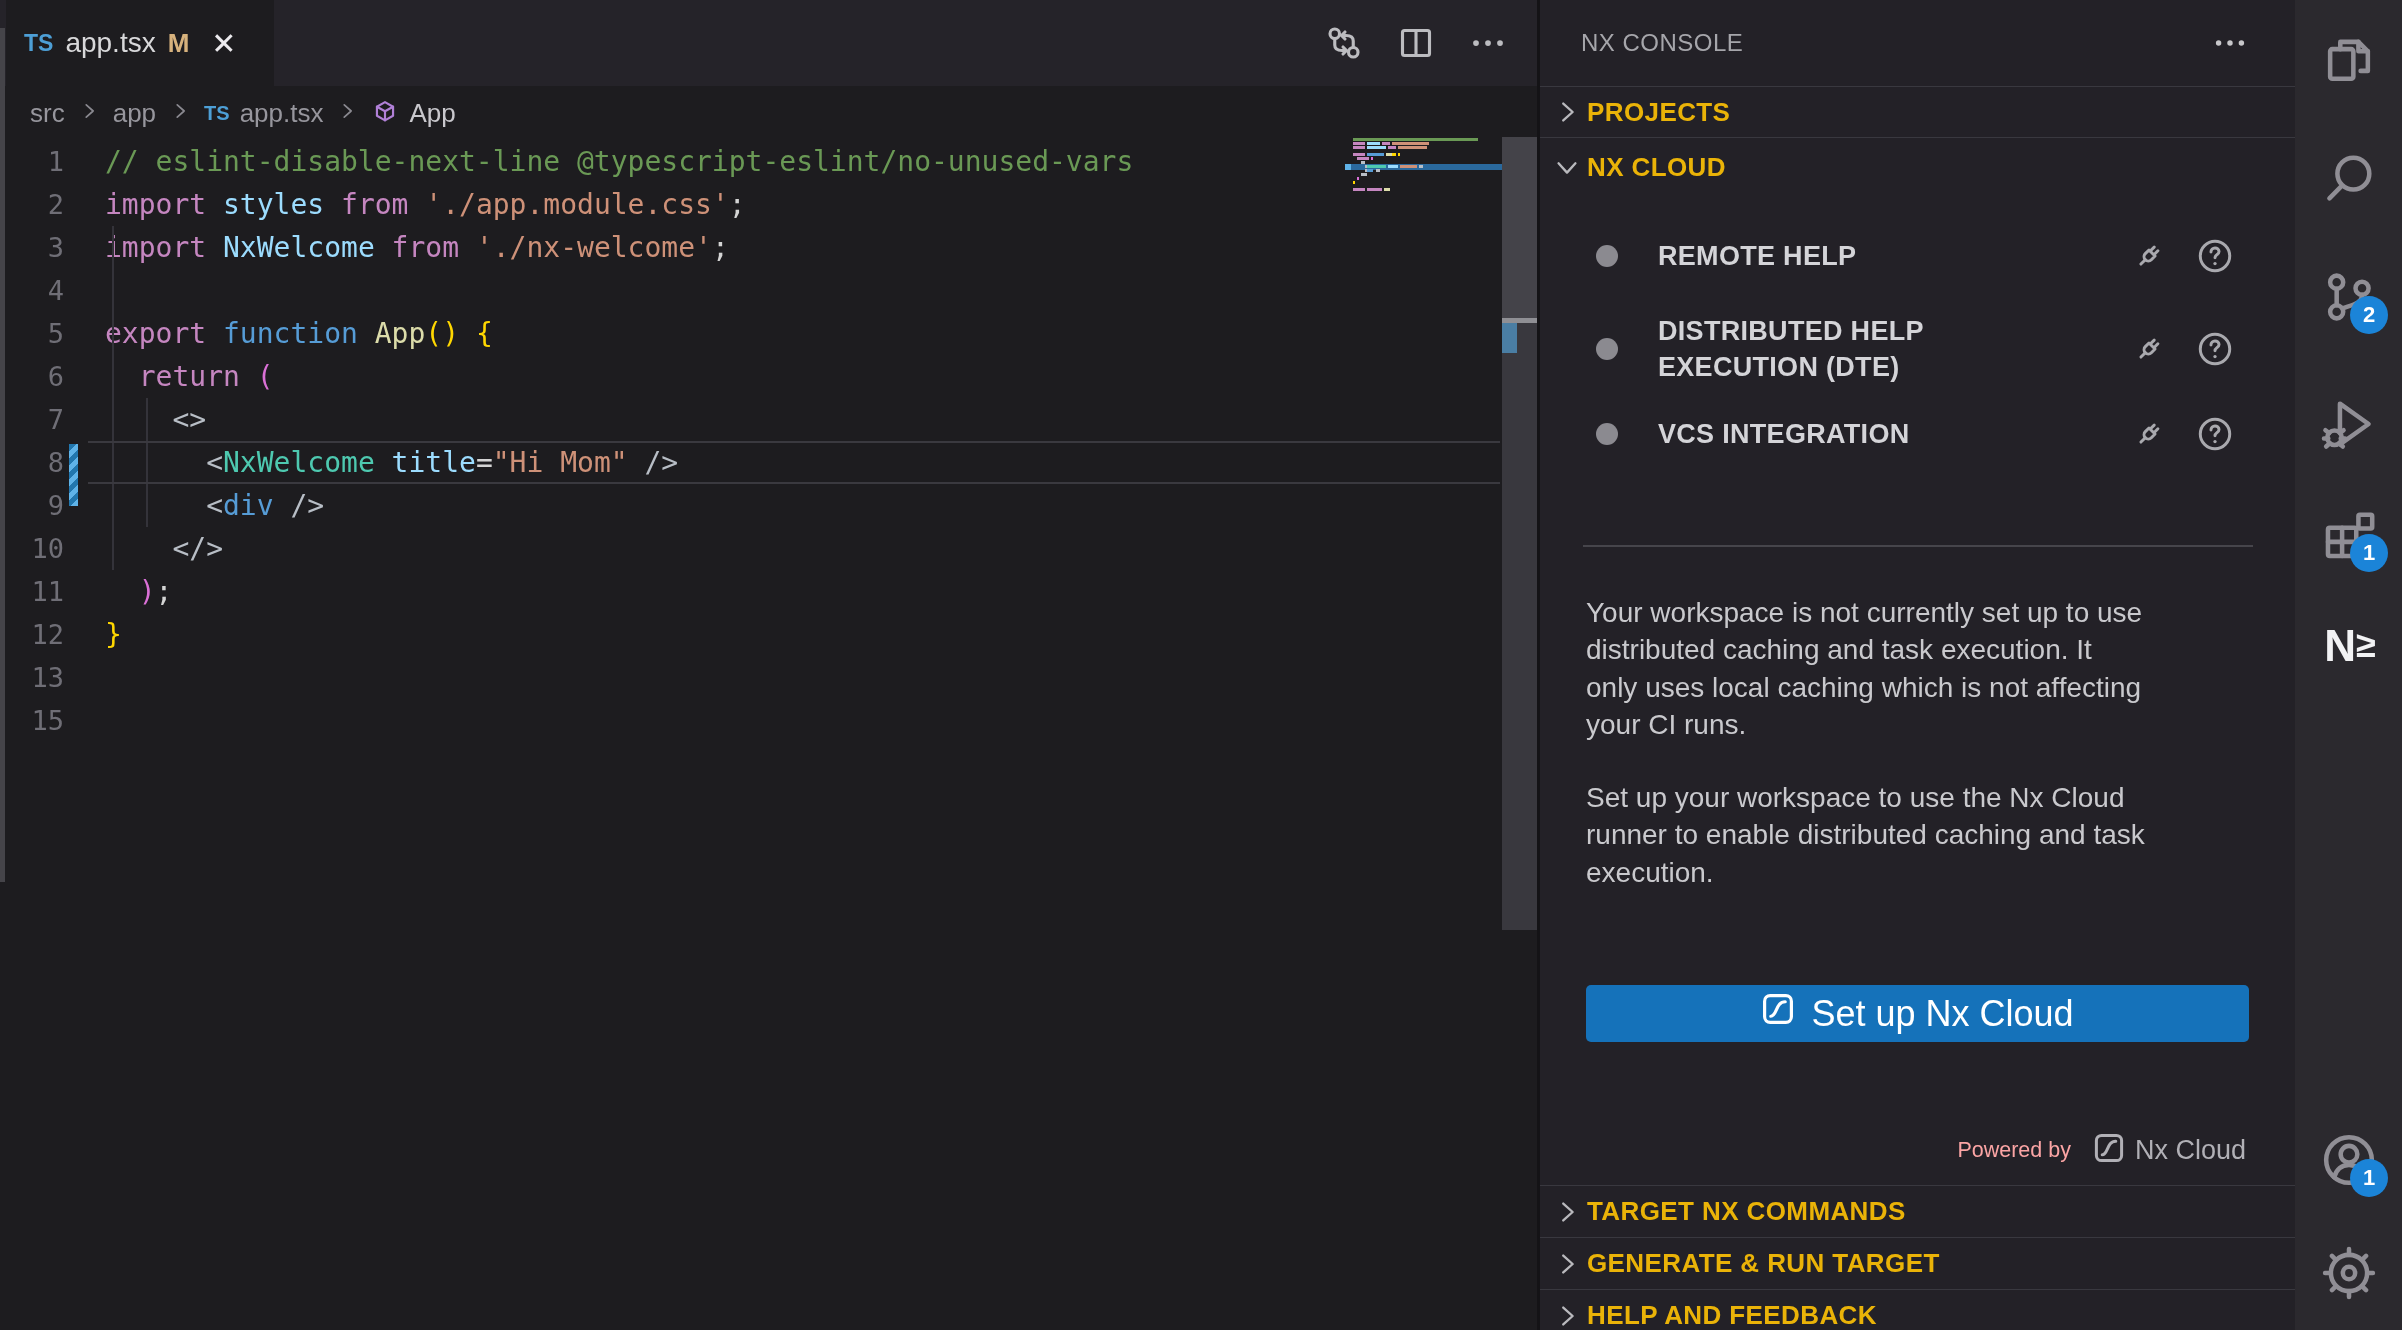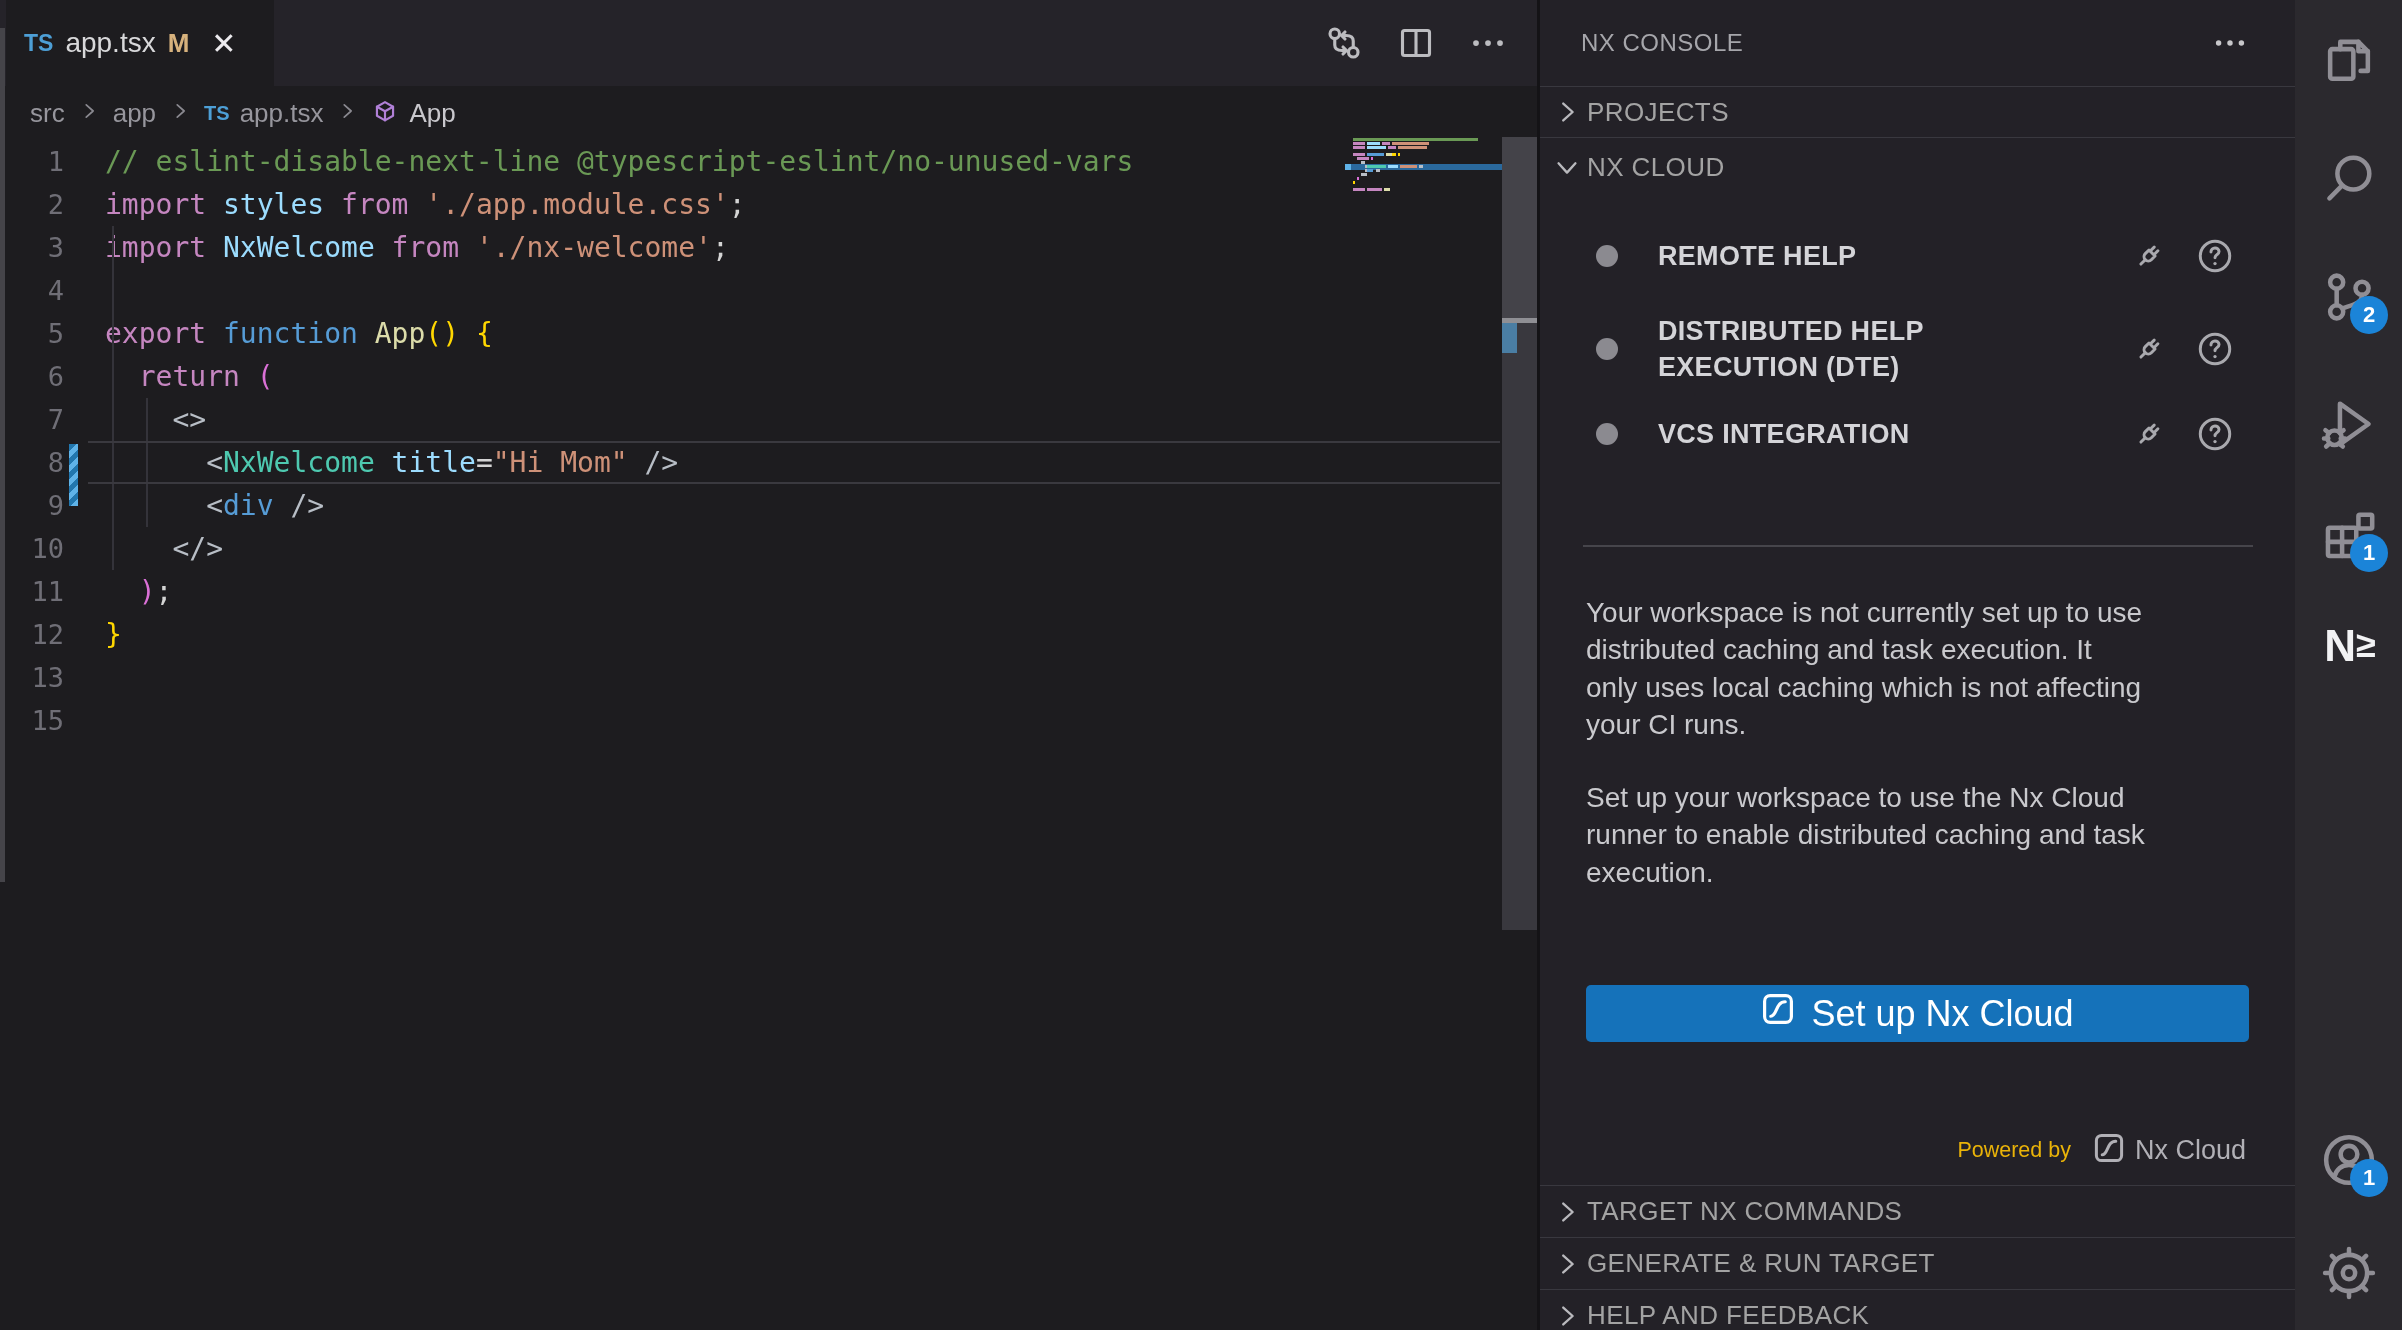--- a/index.html
+++ b/index.html
@@ -52,37 +52,37 @@
 
   
   #panel{position:absolute;left:1537px;top:0;width:758px;height:1330px;background:#232127;
          border-left:3px solid #141316;box-sizing:border-box;}
   #panel-title{position:absolute;left:41px;top:0;height:86px;line-height:86px;
                font-size:24px;letter-spacing:.5px;color:#a6a6ab;}
   #panel-more{position:absolute;left:668px;top:21px;}
   .sec-row{position:absolute;left:0;width:100%;height:52px;border-top:1px solid #39383f;
            display:flex;align-items:center;cursor:pointer;box-sizing:border-box;}
   .sec-row .chev{margin-left:11px;width:32px;display:flex;justify-content:center;}
-  .sec-label{margin-left:4px;font-size:26px;font-weight:normal;letter-spacing:.4px;color:#a3a3a3;}
+  .sec-label{margin-left:4px;font-size:26px;font-weight:bold;letter-spacing:.4px;color:#eab308;}
   #row-projects{top:86px;border-bottom:1px solid #39383f;}
   #row-nxcloud{top:139px;border-top:none;height:56px;}
   .cloud-item{position:absolute;left:0;width:100%;display:flex;align-items:center;}
   .bullet{width:22px;height:22px;border-radius:50%;background:#8b8a90;margin-left:56px;flex:none;}
   .ci-label{margin-left:40px;font-size:27px;font-weight:bold;color:#d4d4d8;letter-spacing:.3px;
             max-width:330px;line-height:36px;}
   .ci-icons{margin-left:auto;margin-right:58px;display:flex;gap:22px;}
   #cloud-divider{position:absolute;left:43px;top:545px;width:670px;height:2px;background:#46454b;}
   .panel-para{position:absolute;left:46px;width:670px;font-size:28px;line-height:37.4px;
               color:#c9c9cd;white-space:pre-line;}
   #para1{top:594px;} #para2{top:779px;}
   #setup-btn{position:absolute;left:46px;top:985px;width:663px;height:57px;background:#1572ba;
              border:none;border-radius:5px;color:#ffffff;font-size:36px;font-family:inherit;
              display:flex;align-items:center;justify-content:center;gap:16px;cursor:pointer;}
   #powered{position:absolute;right:49px;top:1130px;height:40px;display:flex;align-items:center;}
-  #powered .pb{font-size:21.5px;color:#eab308;}
+  #powered .pb{font-size:21.5px;color:#fca5a5;}
   #powered .brand{font-size:27px;color:#b1b0b6;margin-left:10px;}
   #powered .nx-ico{margin-left:22px;}
   #row-common{top:1185px;} #row-generate{top:1237px;} #row-help{top:1289px;}
 
   
   #activitybar{position:absolute;left:2295px;top:0;width:107px;height:1330px;background:#2b292e;}
   .ab-item{position:absolute;left:17px;width:74px;height:74px;display:flex;align-items:center;
            justify-content:center;cursor:pointer;}
   .ab-badge{position:absolute;left:38px;top:36px;min-width:38px;height:38px;border-radius:19px;
             background:#1b84d8;color:#fff;font-size:22px;font-weight:bold;display:flex;

